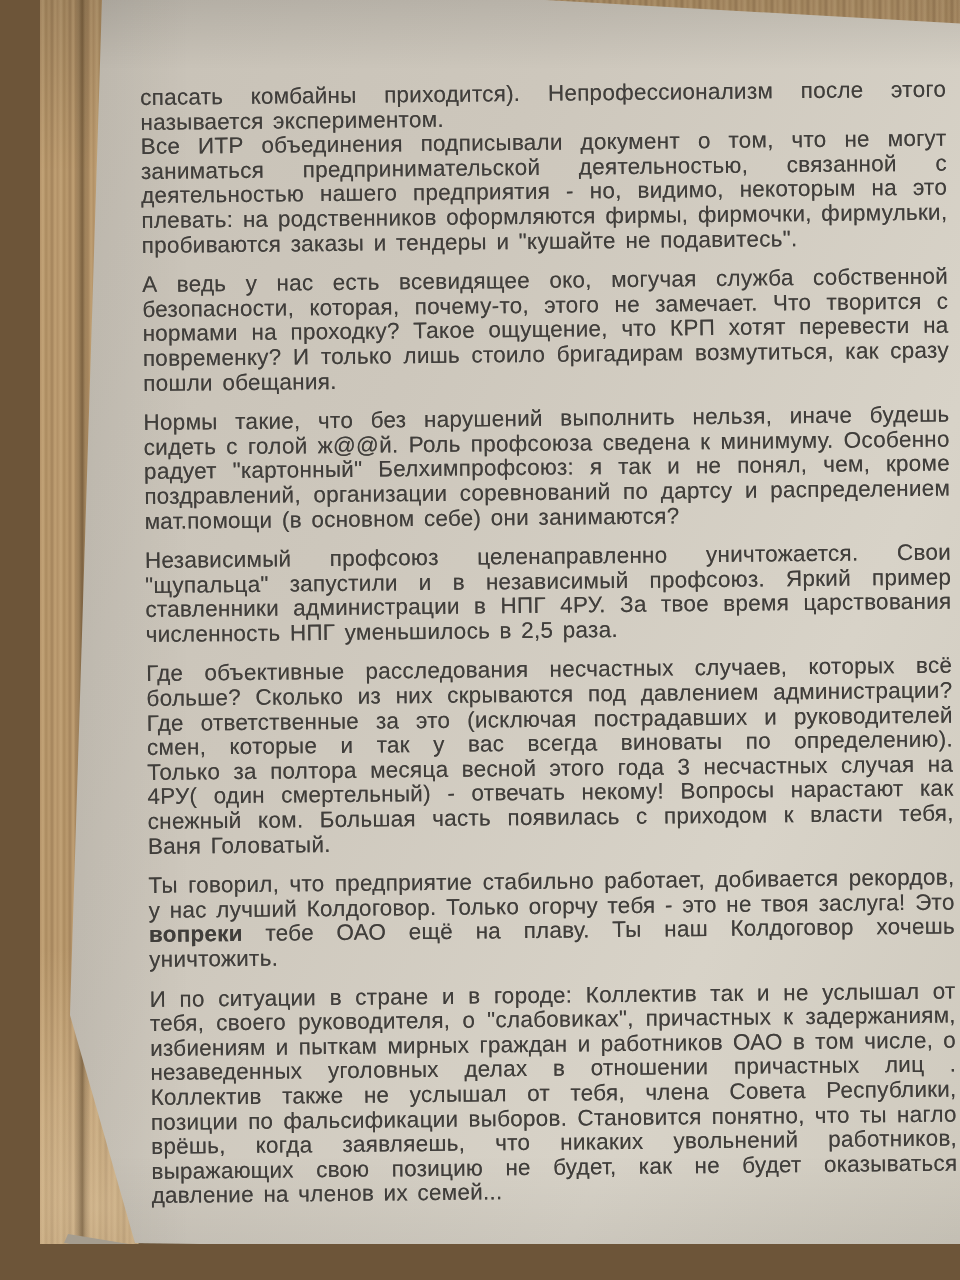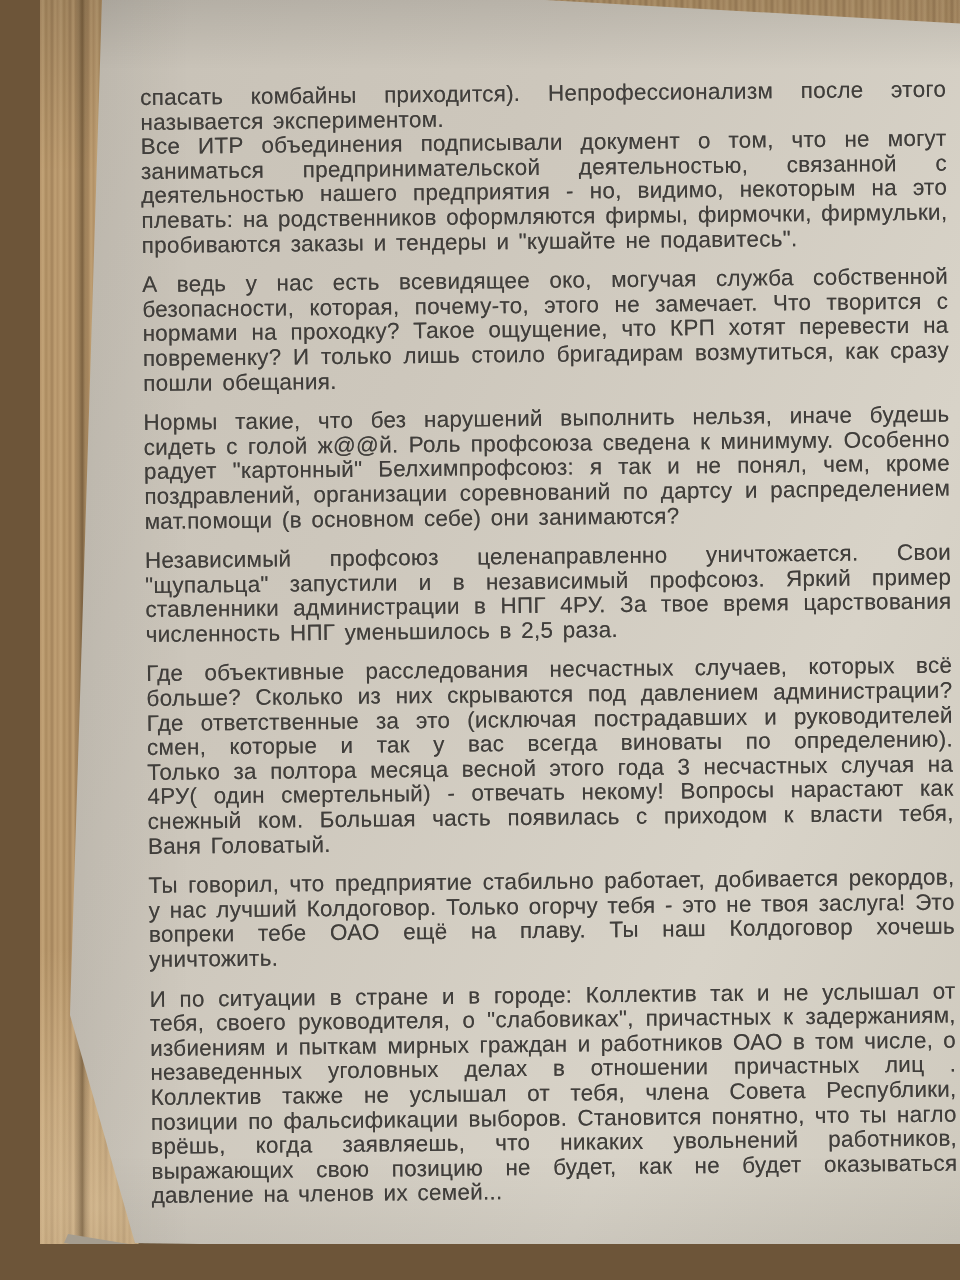--- a/index.html
+++ b/index.html
@@ -67,21 +67,21 @@
     font-size: 22.5px;
     line-height: 24.6px;
     letter-spacing: 0.25px;
     word-spacing: 3px;
     color: #403e3b;
     text-shadow: 0 0 0.6px rgba(64,62,59,0.65);
   }
   .text p { margin: 0; text-align: justify; }
   .text p.gap { margin-top: 15px; }
   .text p.stretch { text-align-last: justify; }
-  .text b { font-weight: normal; }
+  .text b { font-weight: bold; }
 </style>
 </head>
 <body>
 
 <div class="scene">
   <div class="wood"></div>
   <div class="paper-shadow"></div>
   <div class="under-sheet"></div>
   <div class="paper">
     <div class="text">

